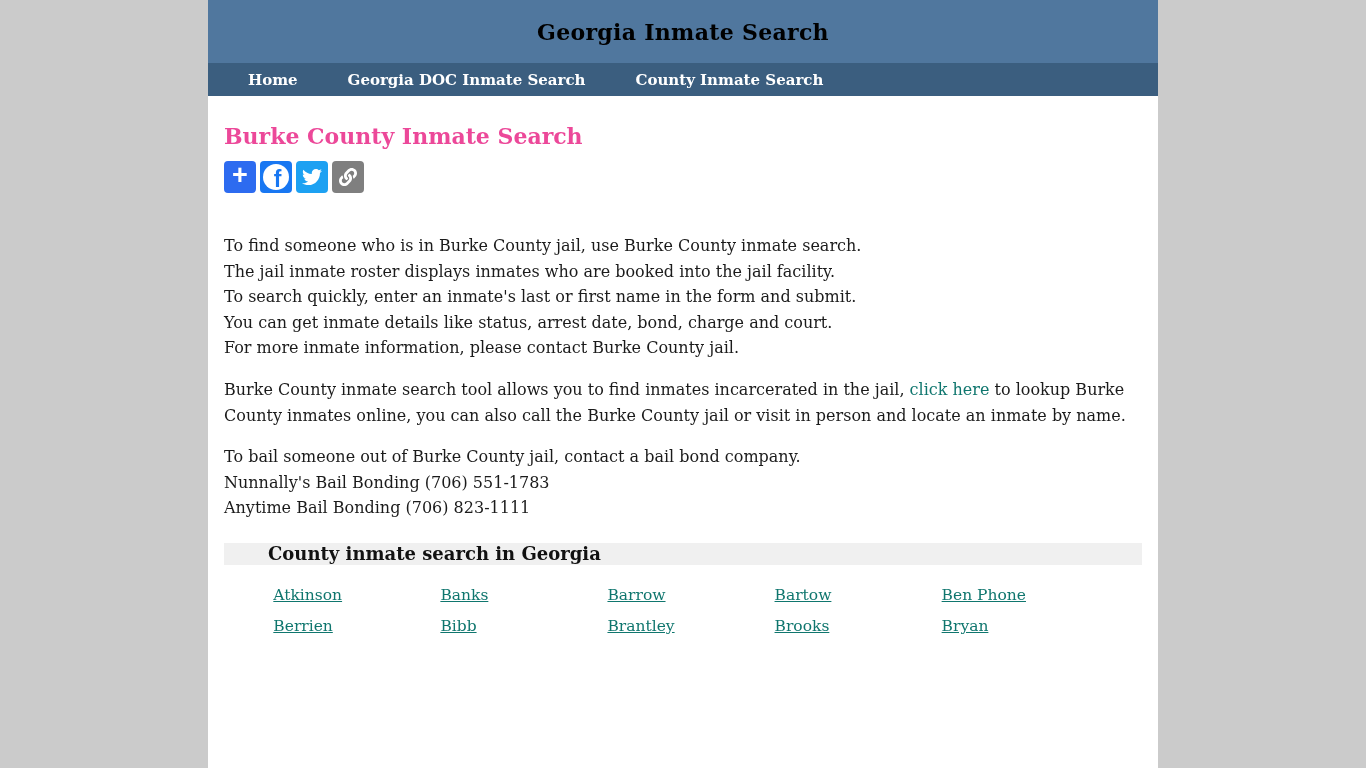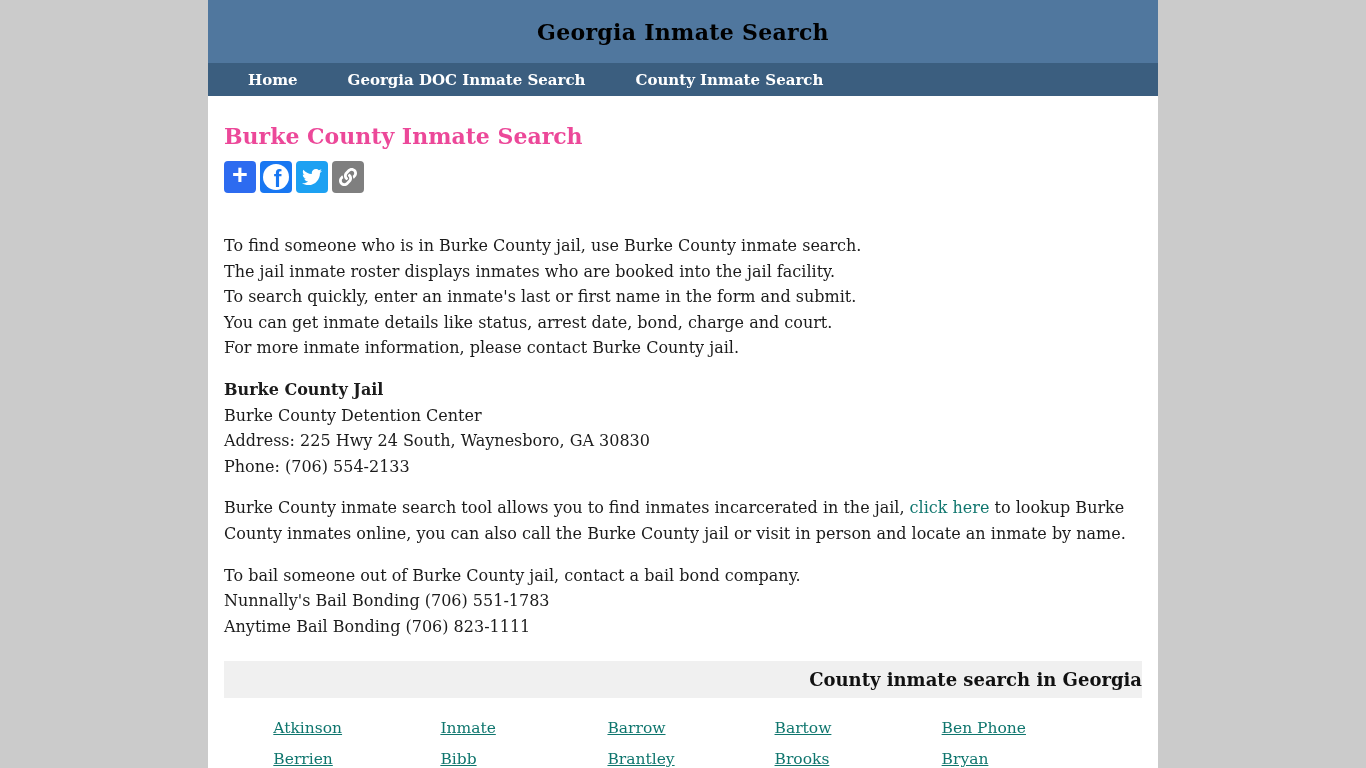--- a/index.html
+++ b/index.html
@@ -106,25 +106,26 @@
   }
   .para-block { font-size: 16px; line-height: 1.6; margin: 16px 0; }
   .jail-heading { font-weight: bold; }
   .text-link {
     color: #0f766e;
     cursor: pointer;
     text-align: right;
   }
   .section-bar {
     background: #f0f0f0;
-    height: 37px;
+    height: 22px;
     margin-top: 22px;
     display: flex;
     align-items: center;
-    justify-content: flex-end;
+    justify-content: flex-start;
+    padding-left: 44px;
   }
   .section-bar-title {
     font-size: 18px;
     font-weight: bold;
     color: #111111;
   }
   .county-grid {
     width: 91%;
     margin: 18px auto 0 auto;
     display: grid;
@@ -180,44 +181,38 @@
     </div>
 
     <div class="para">
       <div>To find someone who is in Burke County jail, use Burke County inmate search.</div>
       <div>The jail inmate roster displays inmates who are booked into the jail facility.</div>
       <div>To search quickly, enter an inmate's last or first name in the form and submit.</div>
       <div>You can get inmate details like status, arrest date, bond, charge and court.</div>
       <div>For more inmate information, please contact Burke County jail.</div>
     </div>
 
-    <div class="para-block">
-      <div class="jail-heading">Burke County Jail</div>
-      <div>Burke County Detention Center</div>
-      <div>Address: 225 Hwy 24 South, Waynesboro, GA 30830</div>
-      <div>Phone: (706) 554-2133</div>
-    </div>
 
     <div class="para-block">
       <span>Burke County inmate search tool allows you to find inmates incarcerated in the jail, </span><a class="text-link">click here</a><span> to lookup Burke County inmates online, you can also call the Burke County jail or visit in person and locate an inmate by name.</span>
     </div>
 
     <div class="para-block">
       <div>To bail someone out of Burke County jail, contact a bail bond company.</div>
       <div>Nunnally's Bail Bonding (706) 551-1783</div>
       <div>Anytime Bail Bonding (706) 823-1111</div>
     </div>
 
     <div class="section-bar">
       <div class="section-bar-title">County inmate search in Georgia</div>
     </div>
 
     <div class="county-grid">
       <div class="county-cell"><a class="county-link">Atkinson</a></div>
-      <div class="county-cell"><a class="county-link">Inmate</a></div>
+      <div class="county-cell"><a class="county-link">Banks</a></div>
       <div class="county-cell"><a class="county-link">Barrow</a></div>
       <div class="county-cell"><a class="county-link">Bartow</a></div>
       <div class="county-cell"><a class="county-link">Ben Phone</a></div>
       <div class="county-cell"><a class="county-link">Berrien</a></div>
       <div class="county-cell"><a class="county-link">Bibb</a></div>
       <div class="county-cell"><a class="county-link">Brantley</a></div>
       <div class="county-cell"><a class="county-link">Brooks</a></div>
       <div class="county-cell"><a class="county-link">Bryan</a></div>
     </div>
 

